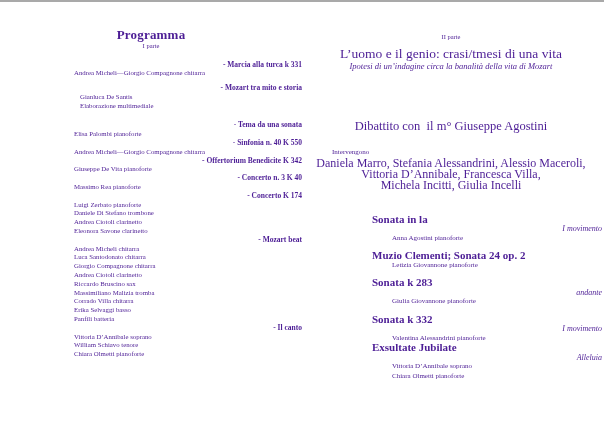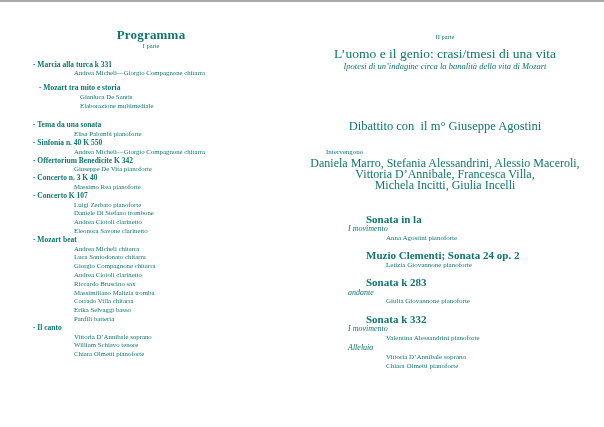--- a/index.html
+++ b/index.html
@@ -3,48 +3,48 @@
 <meta charset="utf-8">
 <style>
   html, body { margin: 0; padding: 0; background: #ffffff; }
   .sheet {
     position: relative;
     width: 604px; height: 427px;
     background: #ffffff;
     border-top: 2px solid #a9a9a9;
     box-sizing: border-box;
     font-family: "Liberation Serif", serif;
-    color: #0f766e;
+    color: #4c1d95;
     overflow: hidden;
   }
   .page-left  { position: absolute; left: 0;    top: 0; width: 302px; }
-  .page-right { position: absolute; left: 294px; top: 0; width: 302px; }
+  .page-right { position: absolute; left: 300px; top: 0; width: 302px; }
 
   
   .prog-title { margin-top: 25px; text-align: center; font-weight: bold; font-size: 13px; line-height: 15px; letter-spacing: .2px; }
   .prog-part  { text-align: center; font-size: 6.5px; line-height: 7.5px; }
   .prog-list  { margin-top: 11px; margin-left: 33px; }
   .pl-item    { margin: 0; }
-  .pl-title   { font-weight: bold; font-size: 7.5px; line-height: 8.8px; }
+  .pl-title   { font-weight: bold; font-size: 7.5px; line-height: 8.8px; text-align: right; }
   .pl-move    { font-style: italic; font-size: 7px; line-height: 8.8px; margin-left: 14px; }
   .pl-perf    { font-size: 6.8px; line-height: 8.8px; margin-left: 41px; }
   .gap-6  { margin-bottom: 6px; }
   .gap-11 { margin-bottom: 11px; margin-left: 6px; }
 
   
   .r-part     { margin-top: 31px; text-align: center; font-size: 6.5px; line-height: 7.5px; }
   .r-title    { margin-top: 5px; text-align: center; font-size: 13.5px; line-height: 15px; }
   .r-subtitle { text-align: center; font-style: italic; font-size: 8.5px; line-height: 10px; }
   .r-debate   { text-align: center; font-size: 12.5px; line-height: 15px; white-space: pre-wrap; margin-top: 48px; }
   .r-interv   { margin-top: 14px; margin-left: 32px; font-size: 7px; line-height: 8px; }
   .r-participants { margin-top: 2px; text-align: center; font-size: 12px; line-height: 11px; }
   .r-sections { margin-top: 24px; margin-left: 32px; }
   .rs-item    { margin: 0; }
   .rs-title   { font-weight: bold; font-size: 11px; line-height: 9.5px; padding-left: 40px; }
-  .rs-move    { font-style: italic; font-size: 8px; line-height: 9.5px; margin-left: 22px; }
+  .rs-move    { font-style: italic; font-size: 8px; line-height: 9.5px; margin-left: 22px; text-align: right; }
   .rs-perf    { font-size: 7px; line-height: 9.5px; margin-left: 60px; }
   .gap-8  { margin-bottom: 8px; }
 </style>
 </head>
 <body>
 
 <div class="sheet">
 
   <div class="page-left">
     <div class="prog-title">Programma</div>
@@ -78,21 +78,21 @@
         <div class="pl-title">- Offertorium Benedicite K 342</div>
         <div class="pl-perf">Giuseppe De Vita pianoforte</div>
       </div>
 
       <div class="pl-item">
         <div class="pl-title">- Concerto n. 3 K 40</div>
         <div class="pl-perf">Massimo Rea pianoforte</div>
       </div>
 
       <div class="pl-item">
-        <div class="pl-title">- Concerto K 107</div>
+        <div class="pl-title">- Concerto K 174</div>
         <div class="pl-perf">Luigi Zerbato pianoforte</div>
         <div class="pl-perf">Daniele Di Stefano trombone</div>
         <div class="pl-perf">Andrea Ciotoli clarinetto</div>
         <div class="pl-perf">Eleonora Savone clarinetto</div>
       </div>
 
       <div class="pl-item">
         <div class="pl-title">- Mozart beat</div>
         <div class="pl-perf">Andrea Micheli chitarra</div>
         <div class="pl-perf">Luca Santodonato chitarra</div>
@@ -147,20 +147,21 @@
         <div class="rs-perf">Giulia Giovannone pianoforte</div>
       </div>
 
       <div class="rs-item">
         <div class="rs-title">Sonata k 332</div>
         <div class="rs-move">I movimento</div>
         <div class="rs-perf">Valentina Alessandrini pianoforte</div>
       </div>
 
       <div class="rs-item">
+        <div class="rs-title">Exsultate Jubilate</div>
         <div class="rs-move">Alleluia</div>
         <div class="rs-perf">Vittoria D’Annibale soprano</div>
         <div class="rs-perf">Chiara Olmetti pianoforte</div>
       </div>
 
     </div>
   </div>
 
 </div>
 

